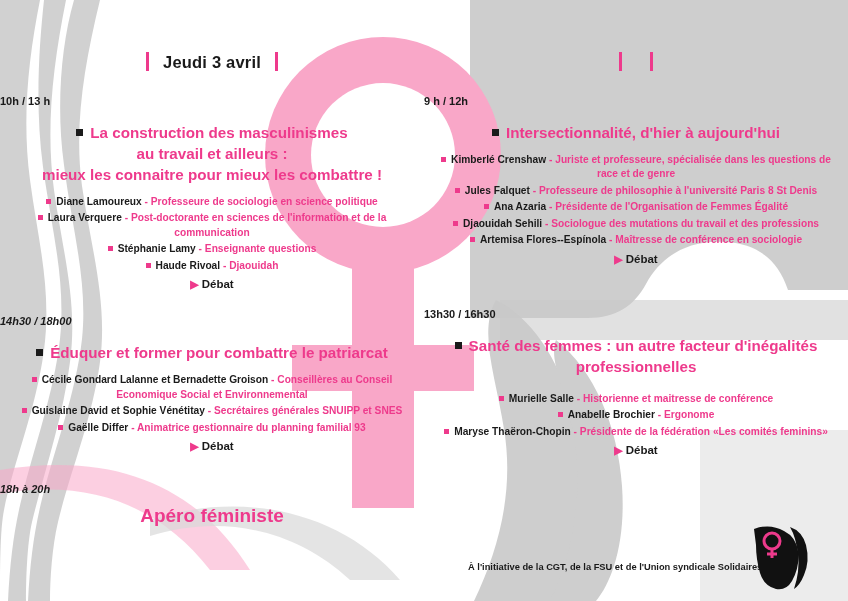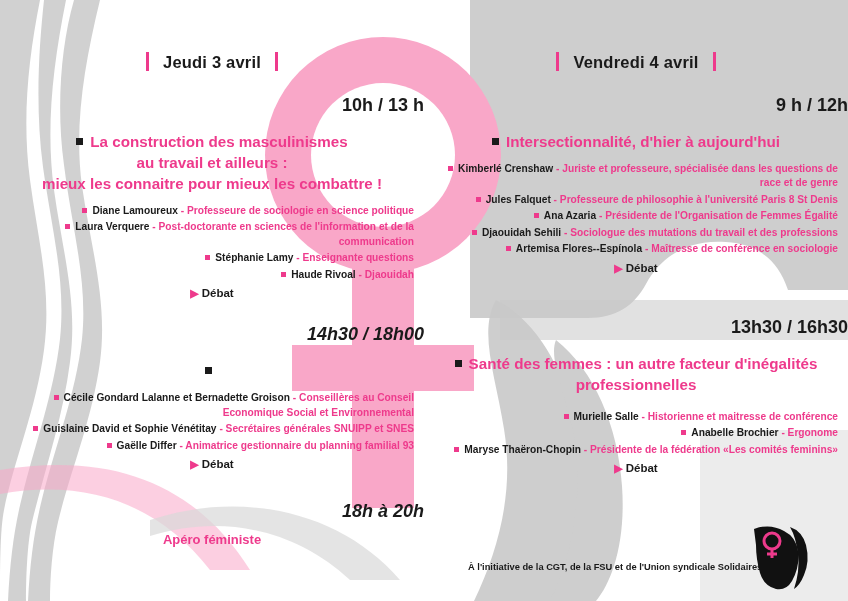--- a/index.html
+++ b/index.html
@@ -56,22 +56,22 @@
   }
   .day-head .bar {
     display: inline-block;
     width: 3px;
     height: 19px;
     background: #ee3a8c;
     vertical-align: -3px;
     margin: 0 14px;
   }
   .slot-time {
-    text-align: right;
-    font-size: 18px;
+    text-align: left;
+    font-size: 11px;
     font-weight: bold;
     color: #1a1a1a;
     margin-top: 23px;
   }
   .session {
     margin-top: 16px;
     padding: 0 10px;
     text-align: center;
   }
   .session-title {
@@ -83,21 +83,20 @@
   .session-title .sq {
     display: inline-block;
     width: 7px;
     height: 7px;
     background: #1a1a1a;
     margin-right: 7px;
     vertical-align: 2px;
   }
   .speakers {
     margin-top: 9px;
-    text-align: right;
   }
   .speaker {
     font-size: 10.2px;
     line-height: 1.42;
     color: #ee3a8c;
     font-weight: bold;
     margin-bottom: 2px;
   }
   .speaker .sq {
     display: inline-block;
@@ -119,21 +118,21 @@
   .debat .tri {
     display: inline-block;
     color: #ee3a8c;
     margin-right: 3px;
     font-size: 11px;
   }
   .apero {
     text-align: center;
     margin-top: 26px;
     color: #ee3a8c;
-    font-size: 13px;
+    font-size: 19px;
     font-weight: bold;
   }
   .credit {
     position: absolute;
     left: 44px;
     bottom: 45px;
     font-size: 9.3px;
     font-weight: bold;
     color: #1a1a1a;
   }
@@ -220,21 +219,21 @@
         </div>
         <div class="debat">
           <span class="tri">▶</span><span>Débat</span>
         </div>
       </div>
 
       <div class="slot-time" style="margin-top:24px;font-style:italic;">14h30 / 18h00</div>
 
       <div class="session">
         <div class="session-title">
-          <span class="sq"></span>
+          <span class="sq"></span><span>Éduquer et former pour combattre le patriarcat</span>
         </div>
         <div class="speakers">
           <div class="speaker">
             <span class="sq"></span><span class="nm">Cécile Gondard Lalanne et Bernadette Groison</span> - <span>Conseillères au Conseil Economique Social et Environnemental</span>
           </div>
           <div class="speaker">
             <span class="sq"></span><span class="nm">Guislaine David et  Sophie Vénétitay</span> - <span>Secrétaires générales SNUIPP et SNES</span>
           </div>
           <div class="speaker">
             <span class="sq"></span><span class="nm">Gaëlle Differ</span> - <span>Animatrice gestionnaire du planning familial 93</span>
@@ -245,21 +244,21 @@
         </div>
       </div>
 
       <div class="slot-time" style="margin-top:30px;font-style:italic;">18h à 20h</div>
       <div class="apero" style="margin-top:10px;">Apéro féministe</div>
     </div>
 
     <div class="col col-right">
 
       <div class="day-head">
-        <span class="bar"></span><span>Vendredi 4 avril</span><span class="bar"></span>
+        <span class="bar"></span><span class="bar"></span>
       </div>
 
       <div class="slot-time">9 h / 12h</div>
 
       <div class="session">
         <div class="session-title">
           <span class="sq"></span><span>Intersectionnalité, d'hier à aujourd'hui</span>
         </div>
         <div class="speakers">
           <div class="speaker">

